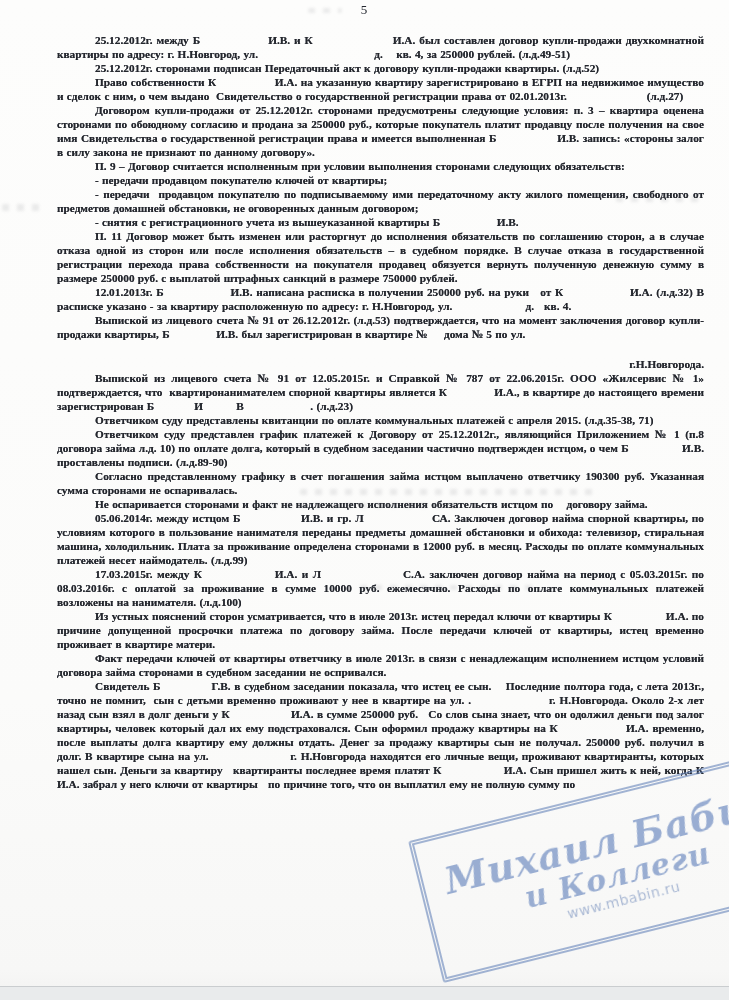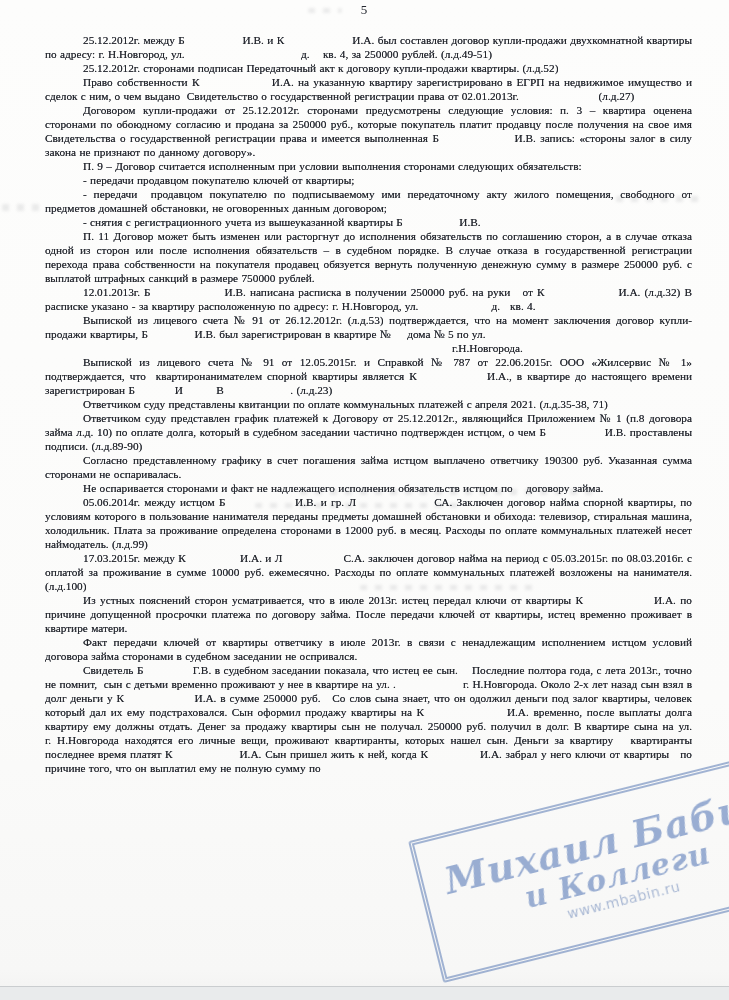--- a/index.html
+++ b/index.html
@@ -16,37 +16,39 @@
   .page-number {
     position: absolute;
     top: 2px; left: 0; width: 729px;
     text-align: center;
     font-size: 13px; font-weight: 400;
     color: #242730;
     letter-spacing: 1px;
   }
   .document-body {
     position: absolute;
-    left: 45px; top: 33px;
+    left: 57px; top: 33px;
     width: 647px;
     color: #24272d;
     text-shadow: 0 0 0.4px rgba(25,30,45,0.75);
+    font-weight: bold;
   }
   .para {
     margin: 0;
     font-size: 11.3px;
     line-height: 14px;
     text-align: justify;
     text-indent: 38px;
     white-space: pre-wrap;
     word-spacing: 0.5px;
   }
   .para.hang {
-    text-align: center;
+    text-align: right;
     text-indent: 238px;
+    margin-top: 16px;
   }
   
   .stamp {
     position: absolute;
     left: 420px; top: 792px;
     width: 390px; height: 146px;
     transform: rotate(-14deg);
     border: 5px double rgba(106,136,188,0.62);
     border-radius: 3px;
     box-sizing: border-box;
@@ -123,21 +125,21 @@
       <p class="para">Договором купли-продажи от 25.12.2012г. сторонами предусмотрены следующие условия: п. 3 – квартира оценена  сторонами по обоюдному согласию и продана за 250000 руб., которые покупатель платит продавцу после получения на свое имя Свидетельства о государственной регистрации права и имеется выполненная Б                 И.В. запись: «стороны залог в силу закона не признают по данному договору».</p>
       <p class="para">П. 9 – Договор считается исполненным при условии выполнения сторонами следующих обязательств:</p>
       <p class="para">- передачи продавцом покупателю ключей от квартиры;</p>
       <p class="para">- передачи  продавцом покупателю по подписываемому ими передаточному акту жилого помещения, свободного от предметов домашней обстановки, не оговоренных данным договором;</p>
       <p class="para">- снятия с регистрационного учета из вышеуказанной квартиры Б                 И.В.</p>
       <p class="para">П. 11 Договор может быть изменен или расторгнут до исполнения обязательств по соглашению сторон, а в случае отказа одной из сторон или после исполнения обязательств – в судебном порядке. В случае отказа в государственной регистрации перехода права собственности на покупателя продавец обязуется вернуть полученную денежную сумму в размере 250000 руб. с выплатой штрафных санкций в размере 750000 рублей.</p>
       <p class="para">12.01.2013г. Б                  И.В. написана расписка в получении 250000 руб. на руки   от К                  И.А. (л.д.32) В расписке указано - за квартиру расположенную по адресу: г. Н.Новгород, ул.                      д.   кв. 4.</p>
       <p class="para">Выпиской из лицевого счета № 91 от 26.12.2012г. (л.д.53) подтверждается, что на момент заключения договор купли-продажи квартиры, Б              И.В. был зарегистрирован в квартире №     дома № 5 по ул.</p>
       <p class="para hang">г.Н.Новгорода.</p>
       <p class="para">Выпиской из лицевого счета № 91 от 12.05.2015г. и Справкой № 787 от 22.06.2015г. ООО «Жилсервис № 1» подтверждается, что  квартиронанимателем спорной квартиры является К              И.А., в квартире до настоящего времени  зарегистрирован Б            И          В                    . (л.д.23)</p>
-      <p class="para">Ответчиком суду представлены квитанции по оплате коммунальных платежей с апреля 2021. (л.д.35-38, 71)</p>
+      <p class="para">Ответчиком суду представлены квитанции по оплате коммунальных платежей с апреля 2015. (л.д.35-38, 71)</p>
       <p class="para">Ответчиком суду представлен график платежей к Договору от 25.12.2012г., являющийся Приложением № 1 (п.8 договора займа л.д. 10) по оплате долга, который в судебном заседании частично подтвержден истцом, о чем Б                И.В. проставлены подписи. (л.д.89-90)</p>
       <p class="para">Согласно представленному графику в счет погашения займа истцом выплачено ответчику 190300 руб. Указанная сумма сторонами не оспаривалась.</p>
       <p class="para">Не оспаривается сторонами и факт не надлежащего исполнения обязательств истцом по    договору займа.</p>
       <p class="para">05.06.2014г. между истцом Б                И.В. и гр. Л                  СА. Заключен договор найма спорной квартиры, по условиям которого в пользование нанимателя переданы предметы домашней обстановки и обихода: телевизор, стиральная машина, холодильник. Плата за проживание определена сторонами в 12000 руб. в месяц. Расходы по оплате коммунальных платежей несет наймодатель. (л.д.99)</p>
       <p class="para">17.03.2015г. между К                И.А. и Л                  С.А. заключен договор найма на период с 05.03.2015г. по 08.03.2016г. с оплатой за проживание в сумме 10000 руб. ежемесячно. Расходы по оплате коммунальных платежей возложены на нанимателя. (л.д.100)</p>
       <p class="para">Из устных пояснений сторон усматривается, что в июле 2013г. истец передал ключи от квартиры К                И.А. по причине допущенной просрочки платежа по договору займа. После передачи ключей от квартиры, истец временно проживает в квартире матери.</p>
       <p class="para">Факт передачи ключей от квартиры ответчику в июле 2013г. в связи с ненадлежащим исполнением истцом условий договора займа сторонами в судебном заседании не оспривался.</p>
       <p class="para">Свидетель Б              Г.В. в судебном заседании показала, что истец ее сын.    Последние полтора года, с лета 2013г., точно не помнит,  сын с детьми временно проживают у нее в квартире на ул. .                    г. Н.Новгорода. Около 2-х лет назад сын взял в долг деньги у К                  И.А. в сумме 250000 руб.   Со слов сына знает, что он одолжил деньги под залог квартиры, человек который дал их ему подстраховался. Сын оформил продажу квартиры на К                  И.А. временно, после выплаты долга квартиру ему должны отдать. Денег за продажу квартиры сын не получал. 250000 руб. получил в долг. В квартире сына на ул.                     г. Н.Новгорода находятся его личные вещи, проживают квартиранты, которых нашел сын. Деньги за квартиру   квартиранты последнее время платят К                  И.А. Сын пришел жить к ней, когда К              И.А. забрал у него ключи от квартиры   по причине того, что он выплатил ему не полную сумму по</p>
     </div>
 

